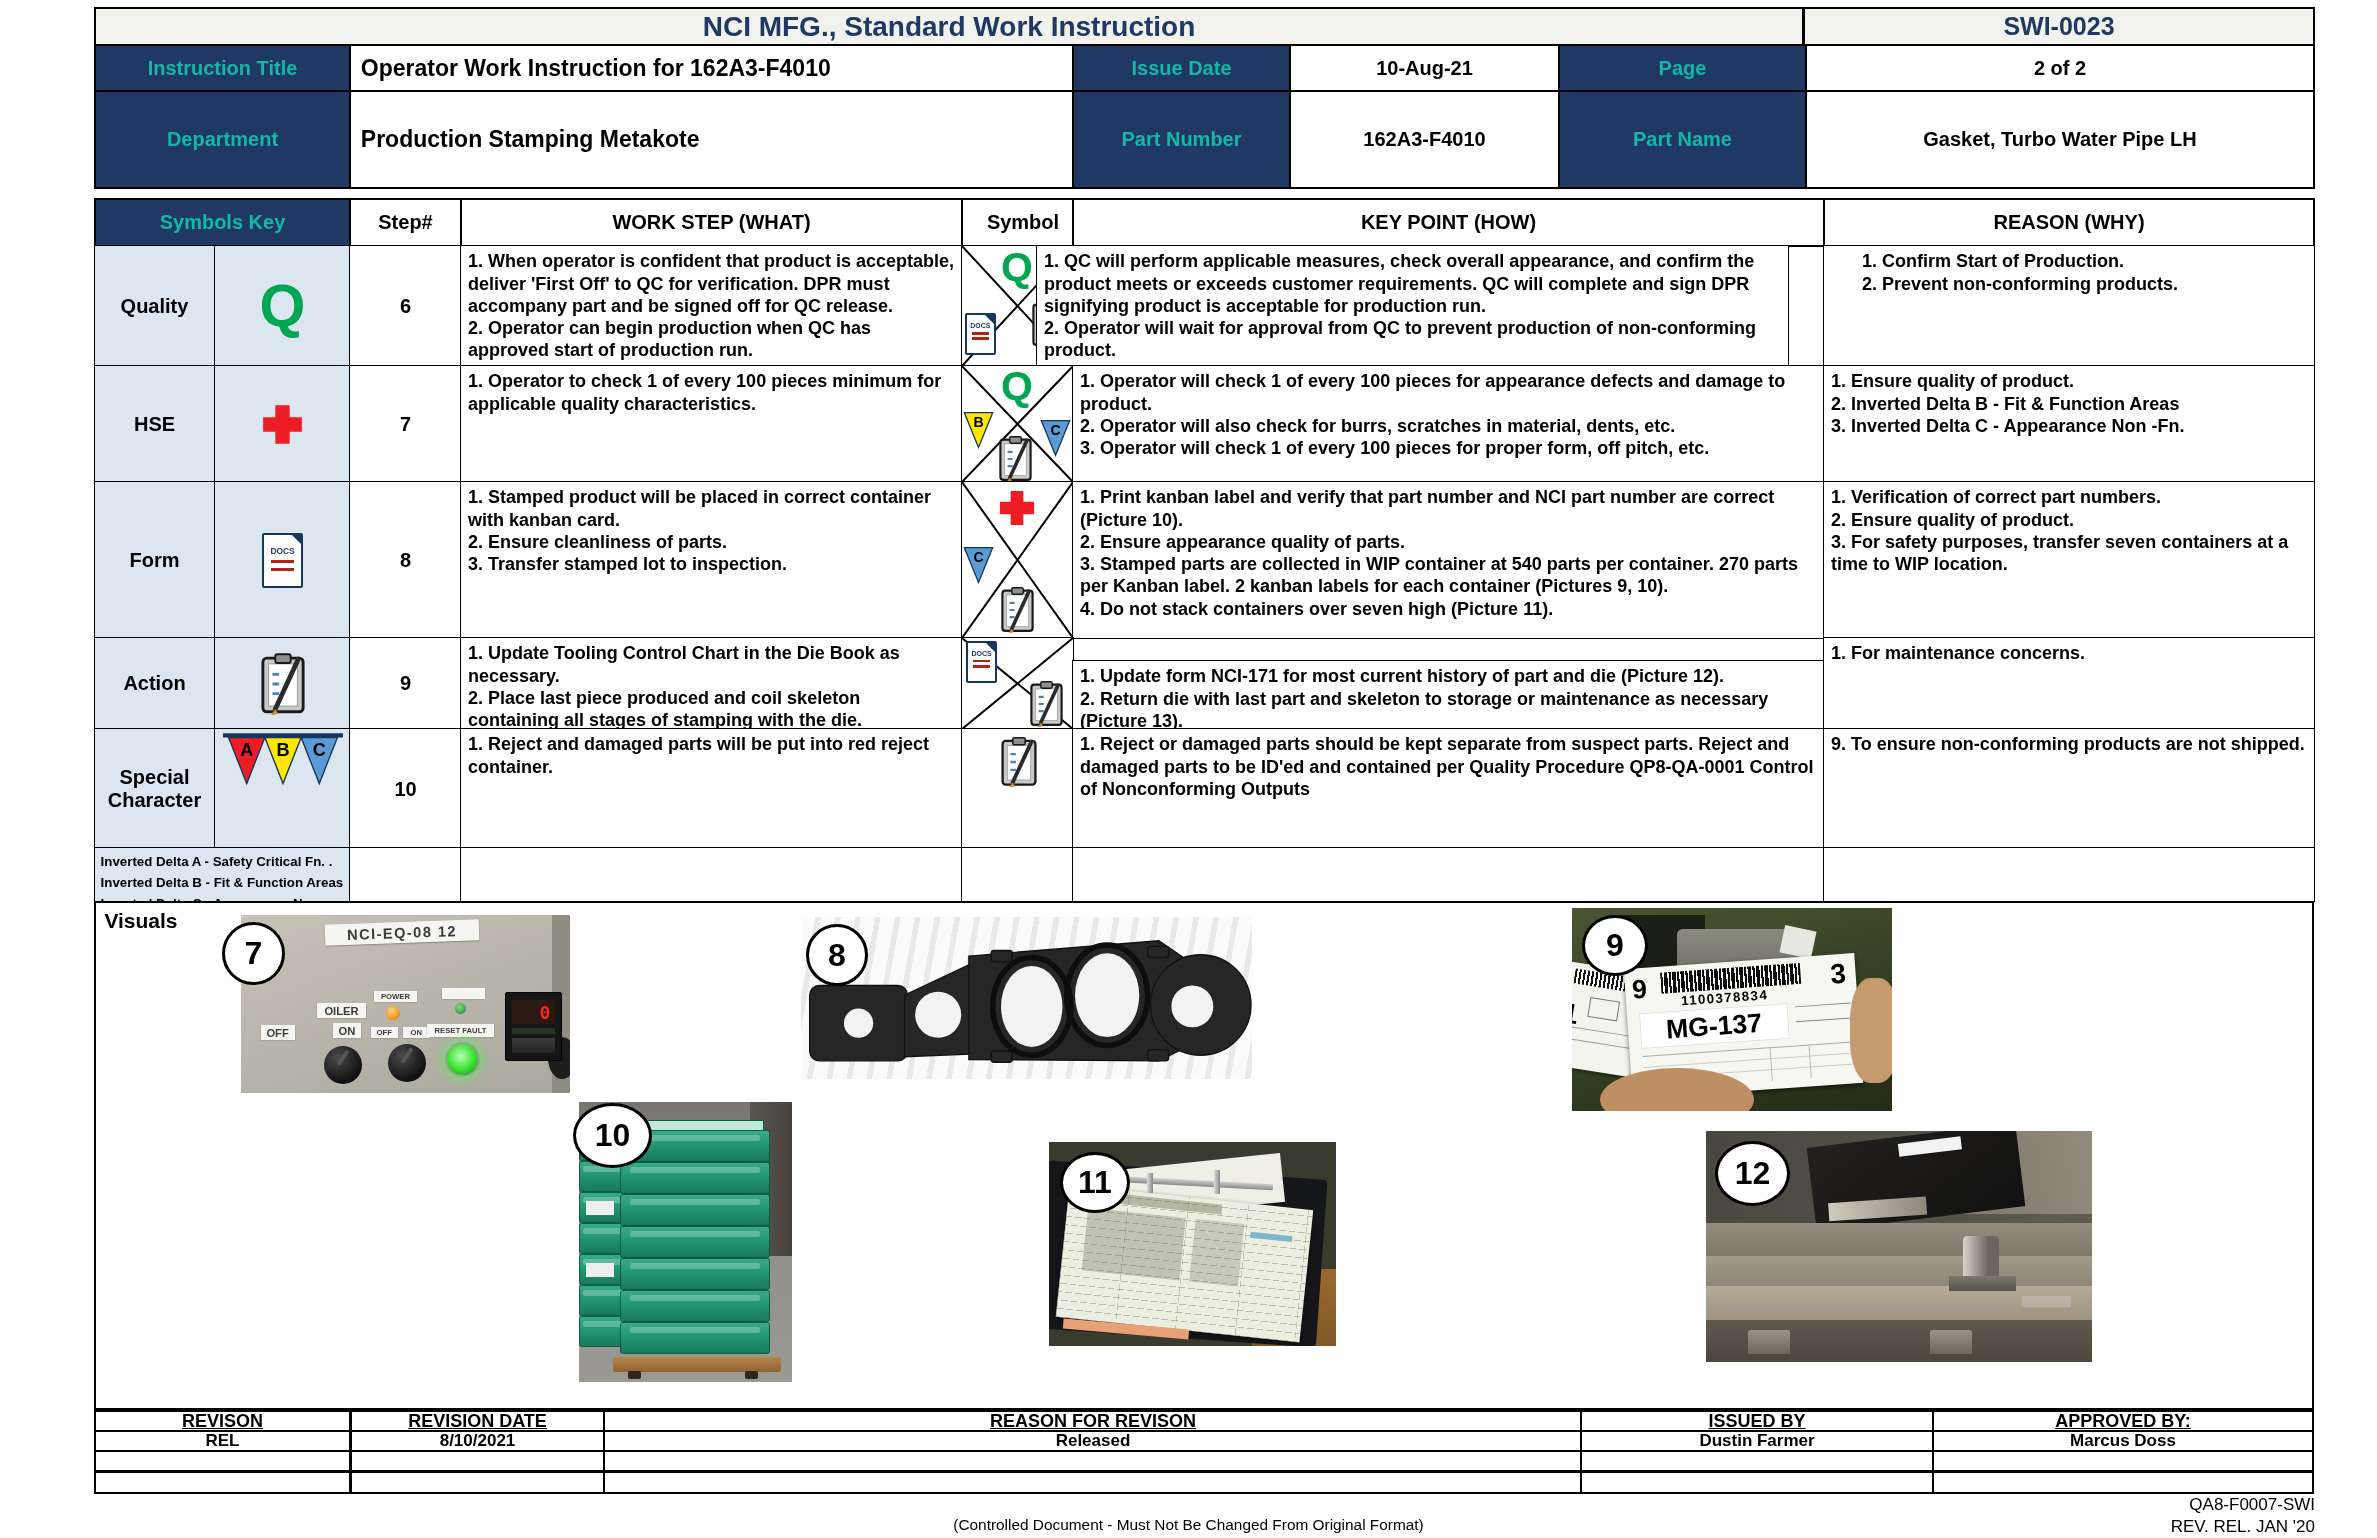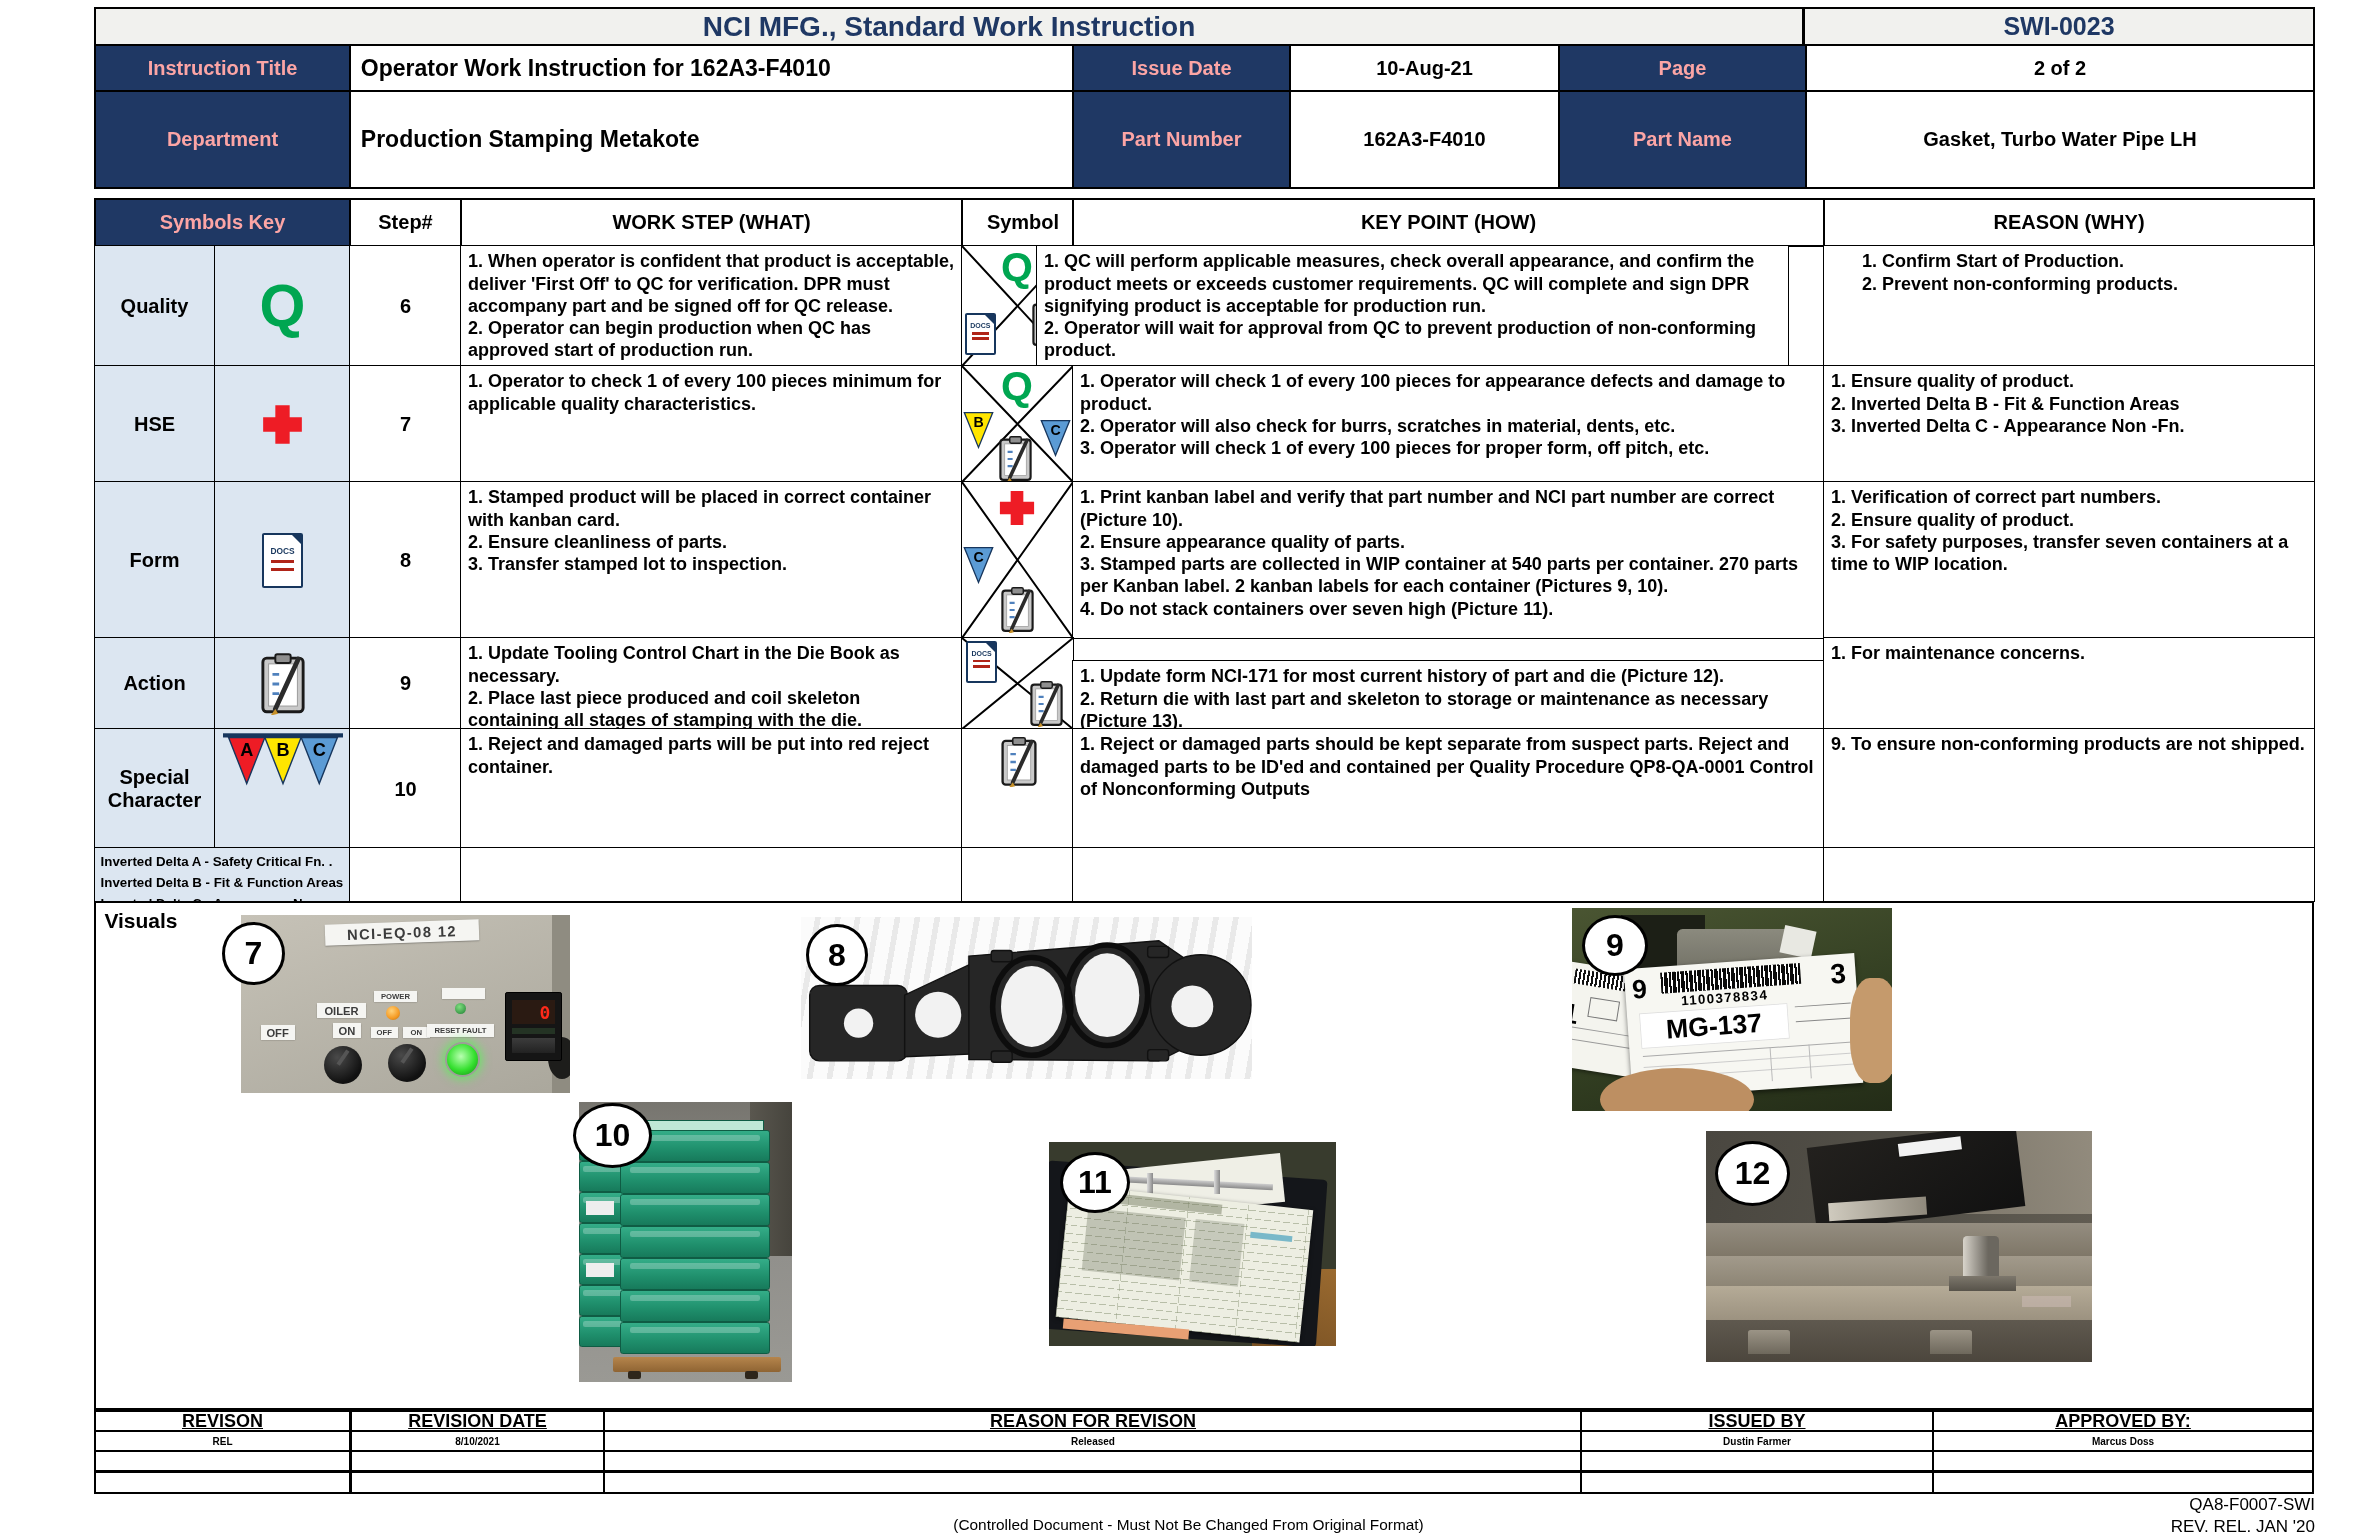--- a/index.html
+++ b/index.html
@@ -1,19 +1,19 @@
 <!DOCTYPE html>
 <html style="font-size:11.2px"><head>
 <meta charset="utf-8">
 <style>
   html,body{margin:0;padding:0;background:#fff;}
   body{width:2377px;height:1538px;position:relative;font-family:"Liberation Sans",sans-serif;color:#000;}
   .cell{position:absolute;box-sizing:border-box;border:1.4px solid #000;background:#fff;display:flex;align-items:center;justify-content:center;font-weight:bold;overflow:hidden;}
   .thick{border-width:2.1px;}
-  .navy{background:#1f3864;color:#fca5a5;}
+  .navy{background:#1f3864;color:#14b8a6;}
   .lblue{background:#dce6f1;}
   .titlebar{background:#f1f1ee;color:#1f3864;font-size:28px;}
   .hlabel{font-size:20px;text-align:center;line-height:1.15;}
   .txt{display:block;padding:4.2px 7px;white-space:pre-line;font-size:18px;line-height:1.24;text-align:left;font-weight:bold;}
   .ctr{font-size:20px;}
   .leftal{justify-content:flex-start;padding-left:9.8px;font-size:23px;}
   .badge{position:absolute;background:#fff;border:3.5px solid #000;border-radius:50%;display:flex;align-items:center;justify-content:center;font-weight:bold;font-size:32px;z-index:6;}
   .photo{position:absolute;overflow:hidden;z-index:1;}
   .xlines{position:absolute;left:0;top:0;width:100%;height:100%;}
   .qmark{color:#00a651;font-weight:bold;line-height:1;}
@@ -27,21 +27,21 @@
   .docs-label{font-size:8.4px;color:#17365d;margin-top:11.2px;font-weight:bold;}
   .docs-sm .docs-label{font-size:7px;margin-top:7px;}
   .docs-line{width:62%;height:3.5px;background:#b02418;margin-top:4.2px;}
   .docs-sm .docs-line{height:2.8px;margin-top:2.8px;}
   .docs-fold{position:absolute;top:0;right:0;width:0;height:0;border-left:9.8px solid transparent;border-top:9.8px solid #17365d;}
   .strip{position:absolute;background:#f5f5f2;color:#3c3c3c;font-weight:bold;display:flex;align-items:center;justify-content:center;box-shadow:0 0.7px 1.4px rgba(0,0,0,.35);}
   .knob{position:absolute;border-radius:50%;background:radial-gradient(circle at 35% 30%,#4a4a4a,#111 70%);}
   .knob:after{content:"";position:absolute;left:46%;top:8%;width:10%;height:45%;background:#555;transform:rotate(35deg);}
   .lite{position:absolute;border-radius:50%;}
   .footer-h{font-size:18px;text-decoration:underline;text-align:right;}
-  .footer-d{font-size:10px;}
+  .footer-d{font-size:17px;}
   .smallnote{position:absolute;font-size:15.4px;}
   .tote{position:relative;margin:0 auto;background:linear-gradient(#34ad88,#1f8f6c 60%,#177a5b);border:1.4px solid #0f5c44;border-radius:2.8px;box-sizing:border-box;}
   .tote:before{content:"";position:absolute;left:6%;right:6%;top:4.2px;height:5.6px;background:rgba(255,255,255,.25);border-radius:2.1px;}
   .pageline{position:absolute;background:#fff;}
 </style>
 </head>
 <body>
 
 <div class="cell thick titlebar" style="left:94px;top:7px;width:1710px;height:39px;">
     <span>NCI MFG., Standard Work Instruction</span>

